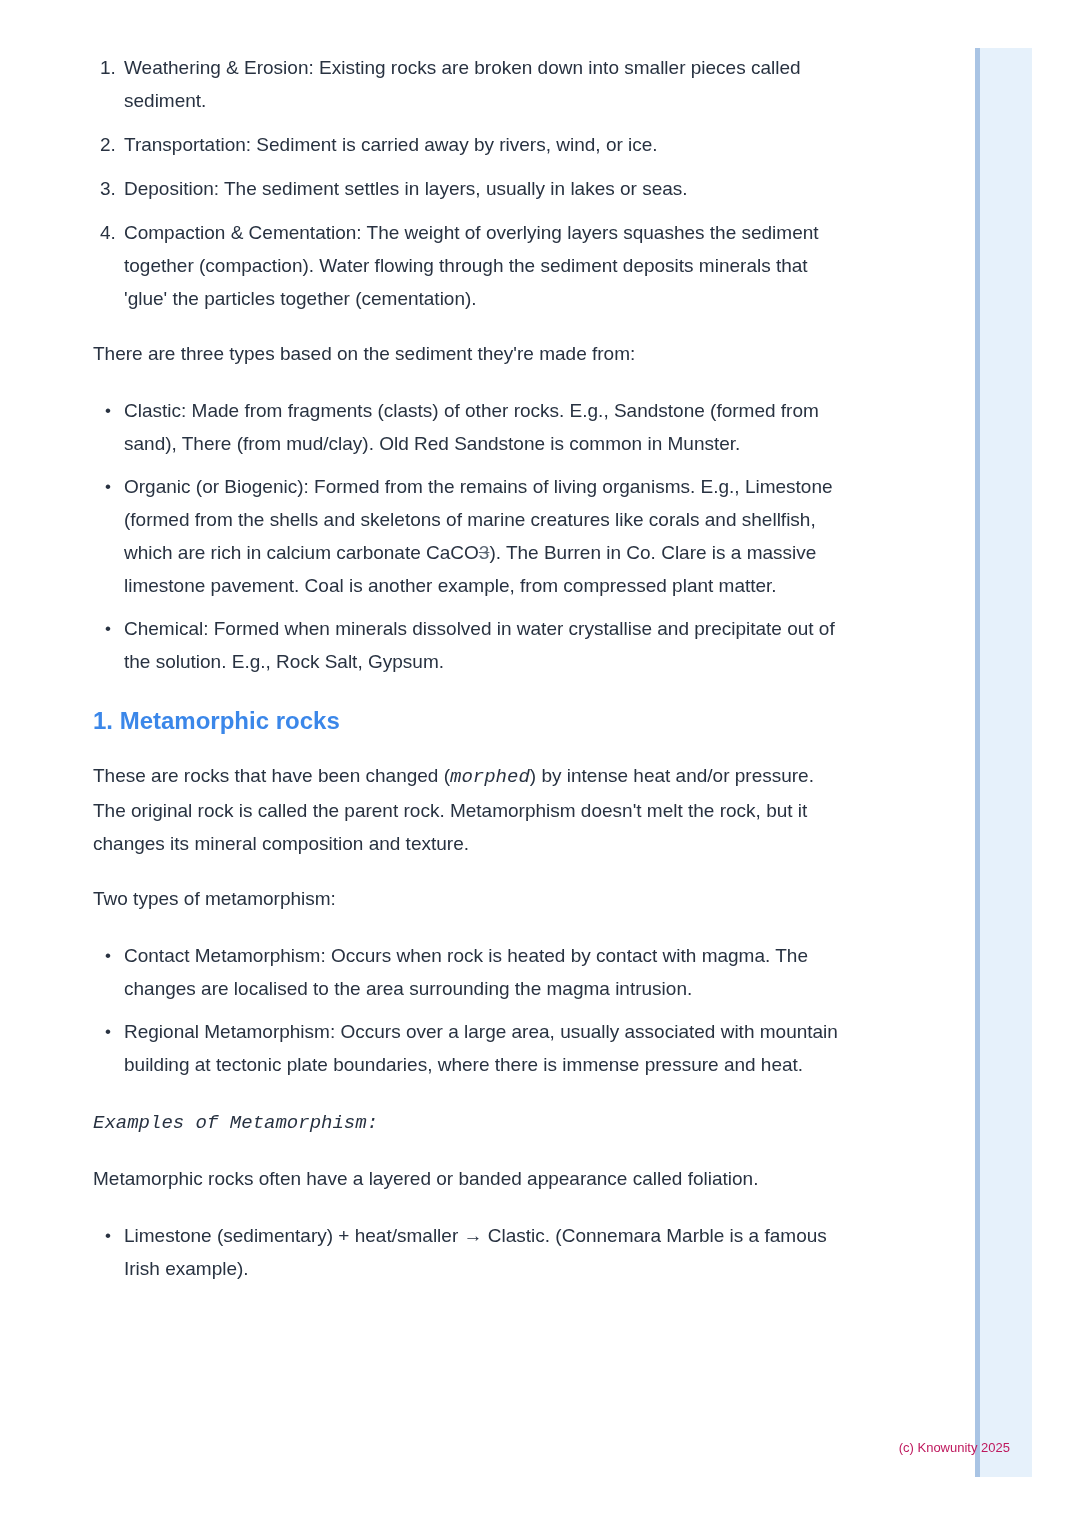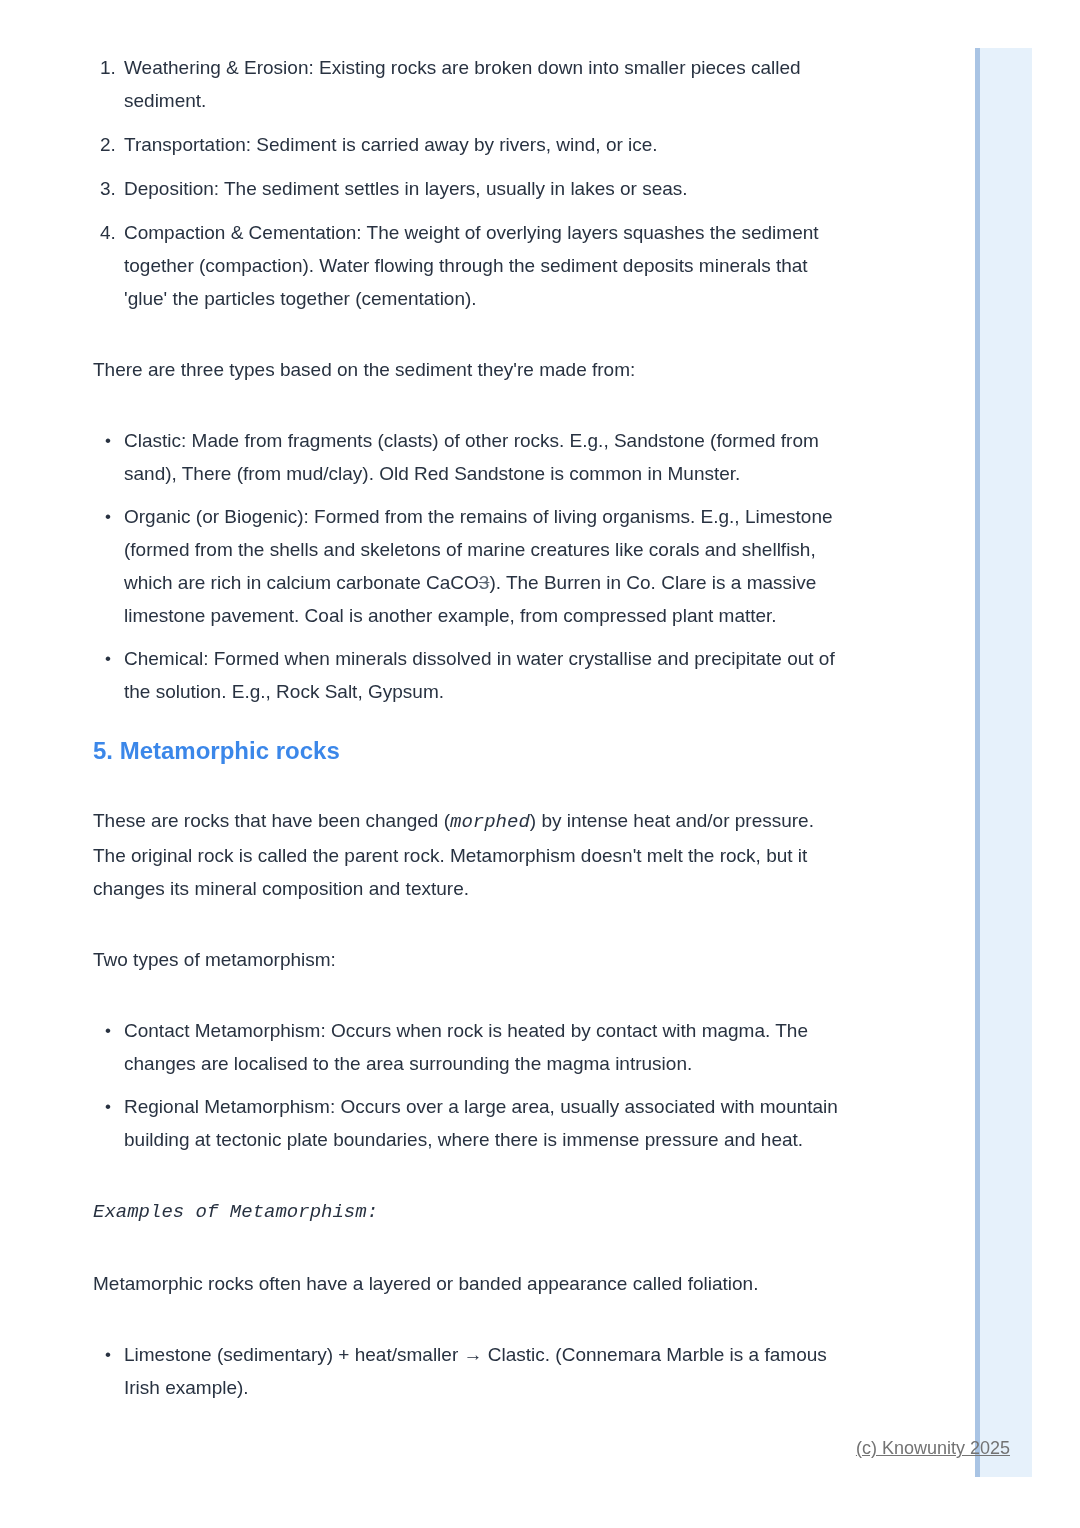--- a/index.html
+++ b/index.html
@@ -17,21 +17,21 @@
     width: 746px;
     font-size: 19px;
     line-height: 33px;
   }
   .num-list { list-style: none; margin: 0; padding: 0 0 0 7px; }
   .num-list li { display: flex; margin-bottom: 11px; }
   .num-list .num { flex: none; width: 17px; margin-right: 7px; }
   .bullet-list { list-style: none; margin: 24px 0; padding: 0; }
   .bullet-list li { display: flex; margin-bottom: 10px; }
   .bullet-glyph { flex: none; width: 31px; padding-left: 12px; box-sizing: border-box; font-size: 17px; }
-  p.para { margin: 38px 0; }
+  p.para { margin: 22px 0; }
   h2.heading {
     font-size: 24px; line-height: 30px; font-weight: 700;
     color: #3b87e9;
     margin: 28px 0 23px 0;
   }
   .justify { text-align: justify; width: 710px; }
   .seg-b { font-weight: 400; }
   .seg-i { font-style: italic; font-family: Liberation Mono, monospace; }
   .seg-s { text-decoration: line-through; color: #5d6876; }
   .side-strip {
@@ -39,26 +39,25 @@
     left: 975px; top: 48px;
     width: 57px; height: 1429px;
     background: rgba(226, 238, 250, 0.85);
     border-left: 5px solid #a9c4e4;
     box-sizing: border-box;
     z-index: 2;
   }
   .watermark {
     position: absolute;
     top: 1440px; right: 70px;
-    font-size: 18px;
+    font-size: 13px;
     line-height: 16px;
-    color: #737373;
+    color: #be185d;
     z-index: 3;
     white-space: nowrap;
-    text-decoration: underline;
   }
 </style>
 </head>
 <body>
 
 <div class="content">
 
   <ol class="num-list">
     <li>
       <span class="num">1.</span>
@@ -88,21 +87,21 @@
     <li>
       <span class="bullet-glyph">•</span>
       <span class="txt"><span class="seg-b">Organic (or Biogenic):</span><span> Formed from the remains of living organisms. E.g., </span><span class="seg-b">Limestone</span><span> (formed from the shells and skeletons of marine creatures like corals and shellfish, which are rich in calcium carbonate CaCO</span><span class="seg-s">3</span><span>). The Burren in Co. Clare is a massive limestone pavement. Coal is another example, from compressed plant matter.</span></span>
     </li>
     <li>
       <span class="bullet-glyph">•</span>
       <span class="txt"><span class="seg-b">Chemical:</span><span> Formed when minerals dissolved in water crystallise and precipitate out of the solution. E.g., </span><span class="seg-b">Rock Salt</span><span>, </span><span class="seg-b">Gypsum</span><span>.</span></span>
     </li>
   </ul>
 
-  <h2 class="heading">5. Metamorphic rocks</h2>
+  <h2 class="heading">1. Metamorphic rocks</h2>
 
   <p class="para"><span>These are rocks that have been changed (</span><span class="seg-i">morphed</span><span>) by intense </span><span class="seg-b">heat</span><span> and/or </span><span class="seg-b">pressure</span><span>. The original rock is called the </span><span class="seg-b">parent rock</span><span>. Metamorphism doesn't melt the rock, but it changes its mineral composition and texture.</span></p>
 
   <p class="para"><span>Two types of metamorphism:</span></p>
 
   <ul class="bullet-list">
     <li>
       <span class="bullet-glyph">•</span>
       <span class="txt"><span class="seg-b">Contact Metamorphism:</span><span> Occurs when rock is heated by contact with magma. The changes are localised to the area surrounding the magma intrusion.</span></span>
     </li>

